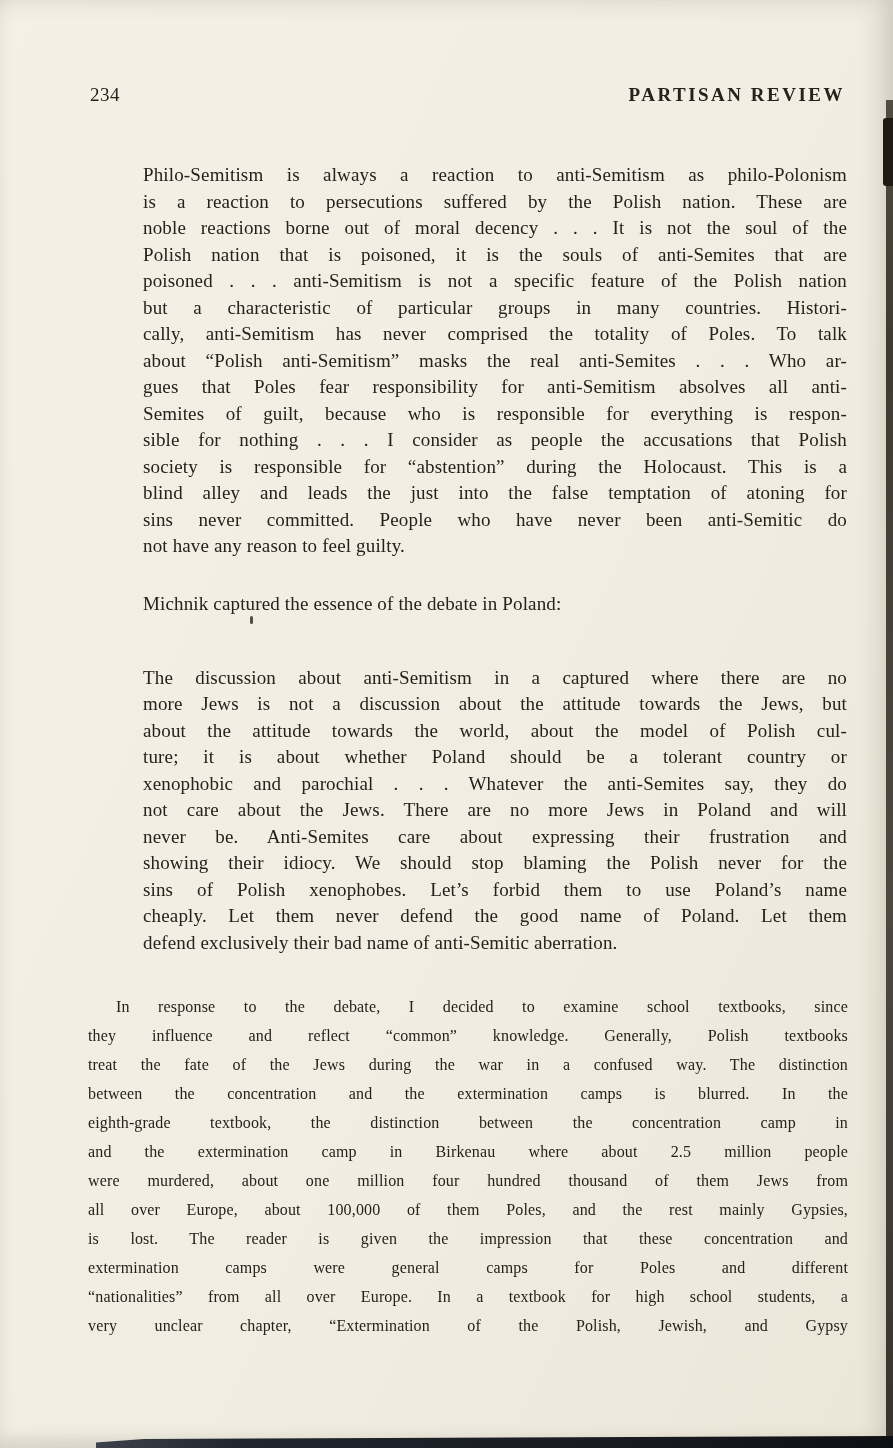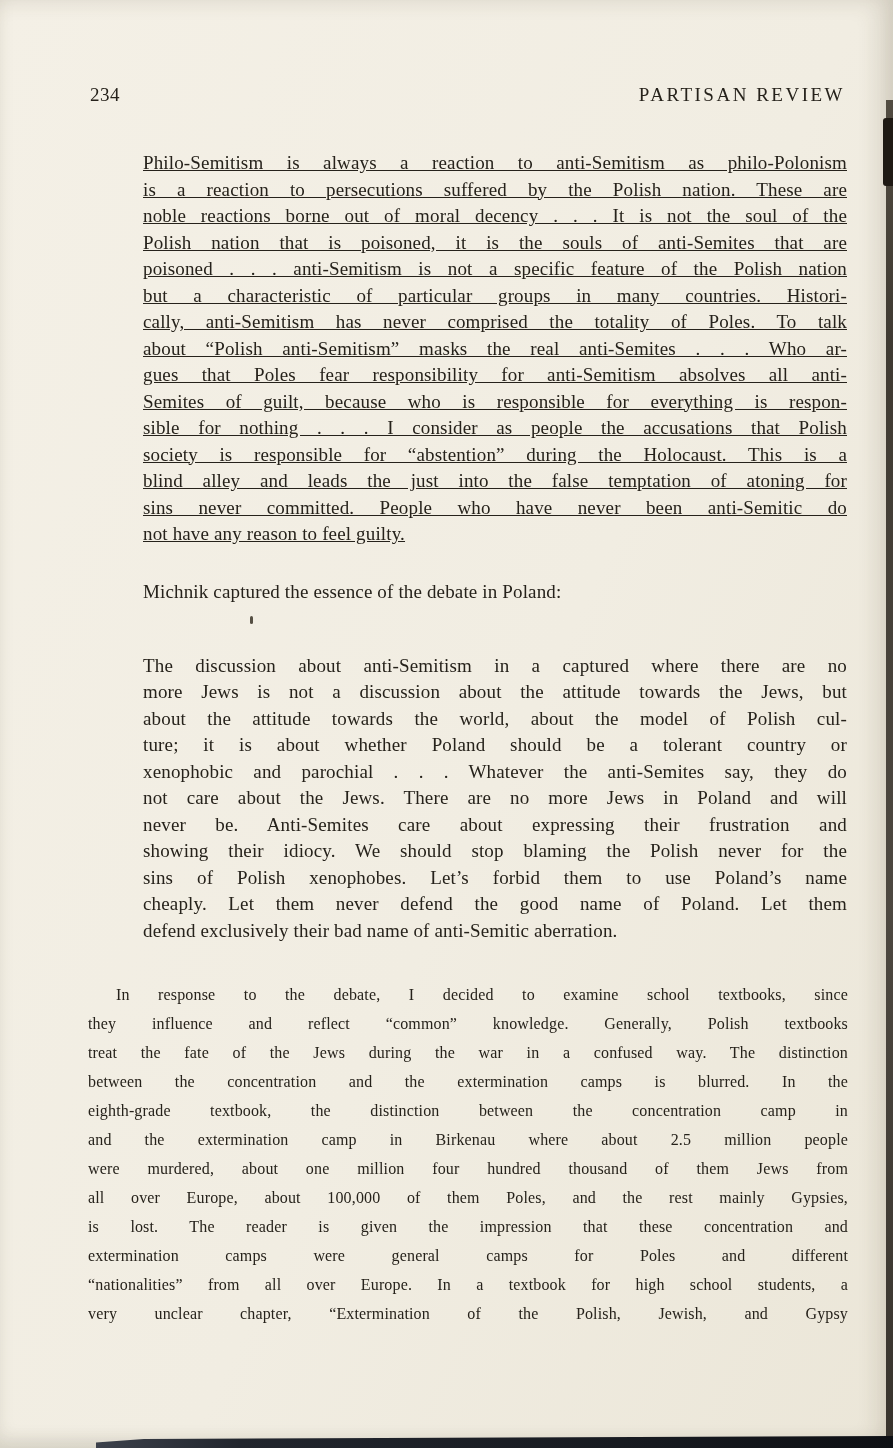--- a/index.html
+++ b/index.html
@@ -21,33 +21,33 @@
 
   
   .running-head {
     display: flex;
     justify-content: space-between;
     align-items: flex-start;
     padding: 84px 48px 0 90px;
     font-size: 19px;
   }
   .page-number { letter-spacing: 0.5px; }
-  .journal-title { font-weight: 400; letter-spacing: 2.5px; }
+  .journal-title { font-weight: 700; letter-spacing: 2.5px; }
 
   
   .line { text-align: justify; text-align-last: justify; }
   .line.last { text-align-last: left; }
 
   .blockquote {
     margin: 0 46px 0 143px;
     font-size: 19px;
     line-height: 26.5px;
     letter-spacing: 0.15px;
   }
-  .quote-1 { margin-top: 44px; text-decoration: underline; }
+  .quote-1 { margin-top: 56px; }
   .quote-2 { margin-top: 48px; }
 
   .narrative-line {
     margin: 31px 46px 0 143px;
     font-size: 19px;
     line-height: 26px;
     letter-spacing: 0.15px;
   }
 
   .body-paragraph {

